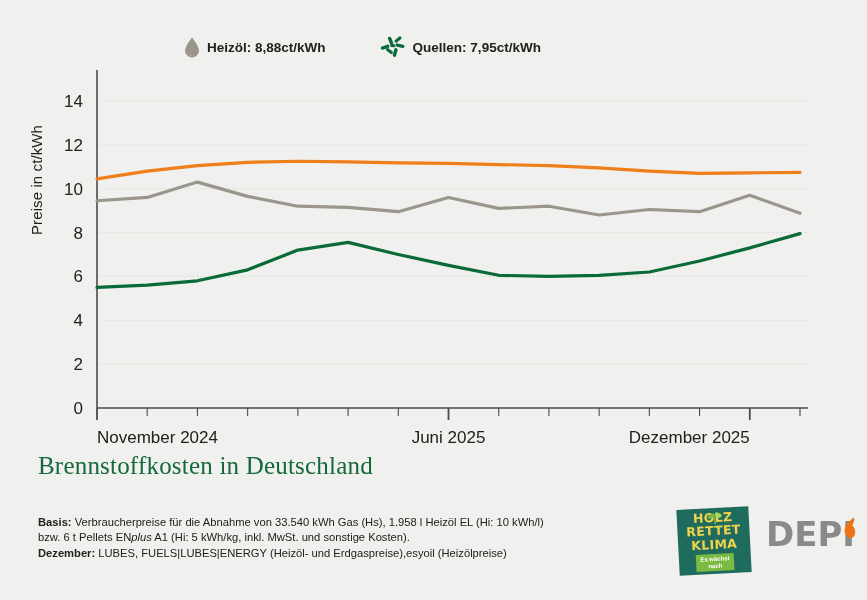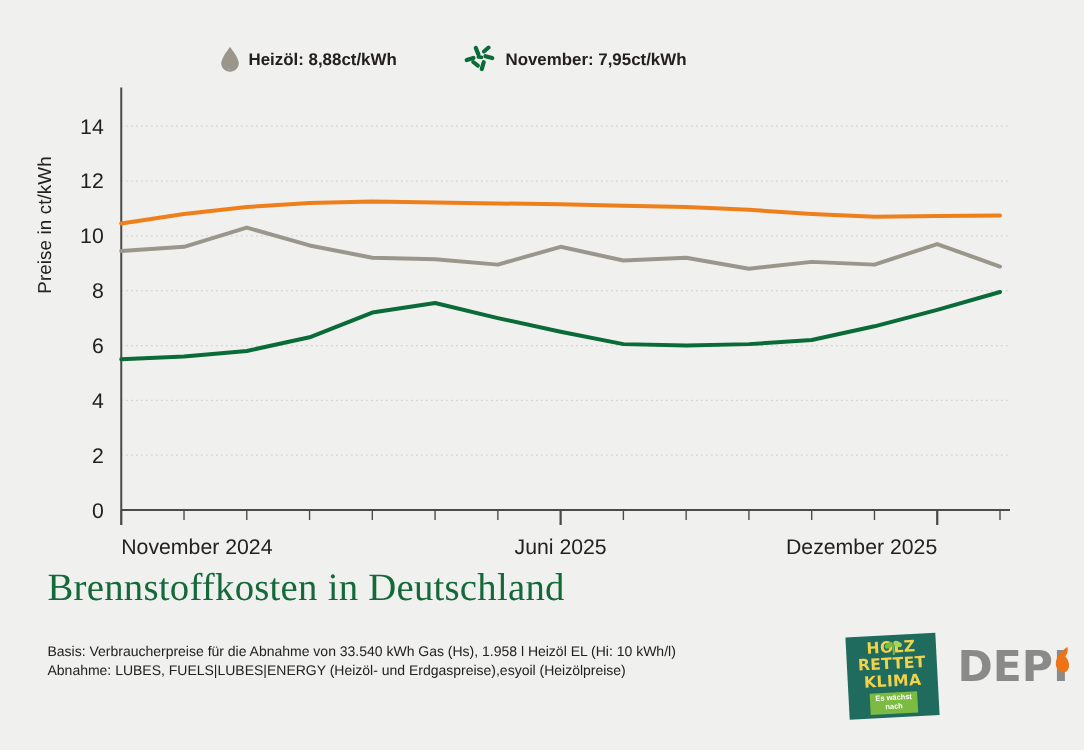--- a/index.html
+++ b/index.html
@@ -23,27 +23,27 @@
   #plot-wrap { position: absolute; left: 0; top: 60px; width: 867px; height: 360px; }
   #ylabel {
     position: absolute; left: 28px; top: 175px;
     transform: rotate(-90deg); transform-origin: left top;
     font-size: 15px; color: #23201d; white-space: nowrap;
     letter-spacing: .1px;
   }
   #title {
     position: absolute; left: 38px; top: 452px;
     font-family: "Liberation Serif", serif;
-    font-size: 31px; color: #14693a; letter-spacing: .2px;
+    font-size: 25px; color: #14693a; letter-spacing: .2px;
   }
   #footnote {
     position: absolute; left: 38px; top: 515px; width: 620px;
     font-size: 11.2px; line-height: 15.3px; color: #23201d;
   }
-  #footnote b { font-weight: normal; }
+  #footnote b { font-weight: bold; }
   #footnote i { font-style: italic; }
   #logos { position: absolute; left: 678px; top: 508px; display:flex; align-items:center; gap: 16px; }
   .logo-holz {
     width: 72px; height: 66px; background: #1f6b5e;
     transform: rotate(-3deg);
     display:flex; flex-direction:column; align-items:center; justify-content:center;
     position: relative;
   }
   .logo-holz .ln {
     font-family: "DejaVu Sans", sans-serif;
@@ -81,21 +81,21 @@
           <rect x="0.5" y="9.5" width="9" height="3.4" rx="1.7" transform="rotate(-18 5 11)"></rect>
           <rect x="15.5" y="8.0" width="9" height="3.4" rx="1.7" transform="rotate(14 20 10)"></rect>
           <rect x="9.0" y="0.5" width="3.4" height="9" rx="1.7" transform="rotate(-22 10.7 5)"></rect>
           <rect x="13.5" y="12.0" width="3.4" height="9" rx="1.7" transform="rotate(16 15.2 16.5)"></rect>
           <rect x="5.5" y="13.5" width="8" height="3.2" rx="1.6" transform="rotate(38 9.5 15)"></rect>
           <rect x="14.0" y="2.0" width="8" height="3.2" rx="1.6" transform="rotate(-40 18 3.6)"></rect>
           <rect x="10.2" y="8.2" width="5.4" height="3.0" rx="1.5" transform="rotate(5 12.9 9.7)"></rect>
         </g>
       </svg>
     </span>
-    <span>November: 7,95ct/kWh</span>
+    <span>Quellen: 7,95ct/kWh</span>
   </div>
 </div>
 
 <div id="plot-wrap">
   <div id="ylabel">Preise in ct/kWh</div>
   <svg id="chart-svg" width="867" height="400" viewBox="0 0 867 400">
       <line x1="97" x2="808" y1="304.1333333333333" y2="304.1333333333333" stroke="#c9c9c5" stroke-width="1" stroke-dasharray="1 3"></line>
       <line x1="97" x2="808" y1="260.26666666666665" y2="260.26666666666665" stroke="#c9c9c5" stroke-width="1" stroke-dasharray="1 3"></line>
       <line x1="97" x2="808" y1="216.4" y2="216.4" stroke="#c9c9c5" stroke-width="1" stroke-dasharray="1 3"></line>
       <line x1="97" x2="808" y1="172.53333333333333" y2="172.53333333333333" stroke="#c9c9c5" stroke-width="1" stroke-dasharray="1 3"></line>
@@ -136,21 +136,24 @@
     </svg>
 </div>
 
 <div id="title">Brennstoffkosten in Deutschland</div>
 
 <div id="footnote">
   <div>
     <b>Basis:</b><span> Verbraucherpreise für die Abnahme von 33.540 kWh Gas (Hs), 1.958 l Heizöl EL (Hi: 10 kWh/l)</span>
   </div>
   <div>
-    <b>Abnahme:</b><span> LUBES, FUELS|LUBES|ENERGY (Heizöl- und Erdgaspreise),esyoil (Heizölpreise)</span>
+    <span>bzw. 6 t Pellets EN</span><i>plus</i><span> A1 (Hi: 5 kWh/kg, inkl. MwSt. und sonstige Kosten).</span>
+  </div>
+  <div>
+    <b>Dezember:</b><span> LUBES, FUELS|LUBES|ENERGY (Heizöl- und Erdgaspreise),esyoil (Heizölpreise)</span>
   </div>
 </div>
 
 <div id="logos">
   <div class="logo-holz">
     <span class="sprout">
       <svg width="16" height="14" viewBox="0 0 16 14">
         <path d="M8 13 L8 5" stroke="#7cbb42" stroke-width="1.6" fill="none"></path>
         <ellipse cx="4.4" cy="5.2" rx="3.6" ry="2.2" fill="#7cbb42" transform="rotate(-25 4.4 5.2)"></ellipse>
         <ellipse cx="11.4" cy="4.4" rx="3.6" ry="2.2" fill="#a6d45c" transform="rotate(25 11.4 4.4)"></ellipse>

